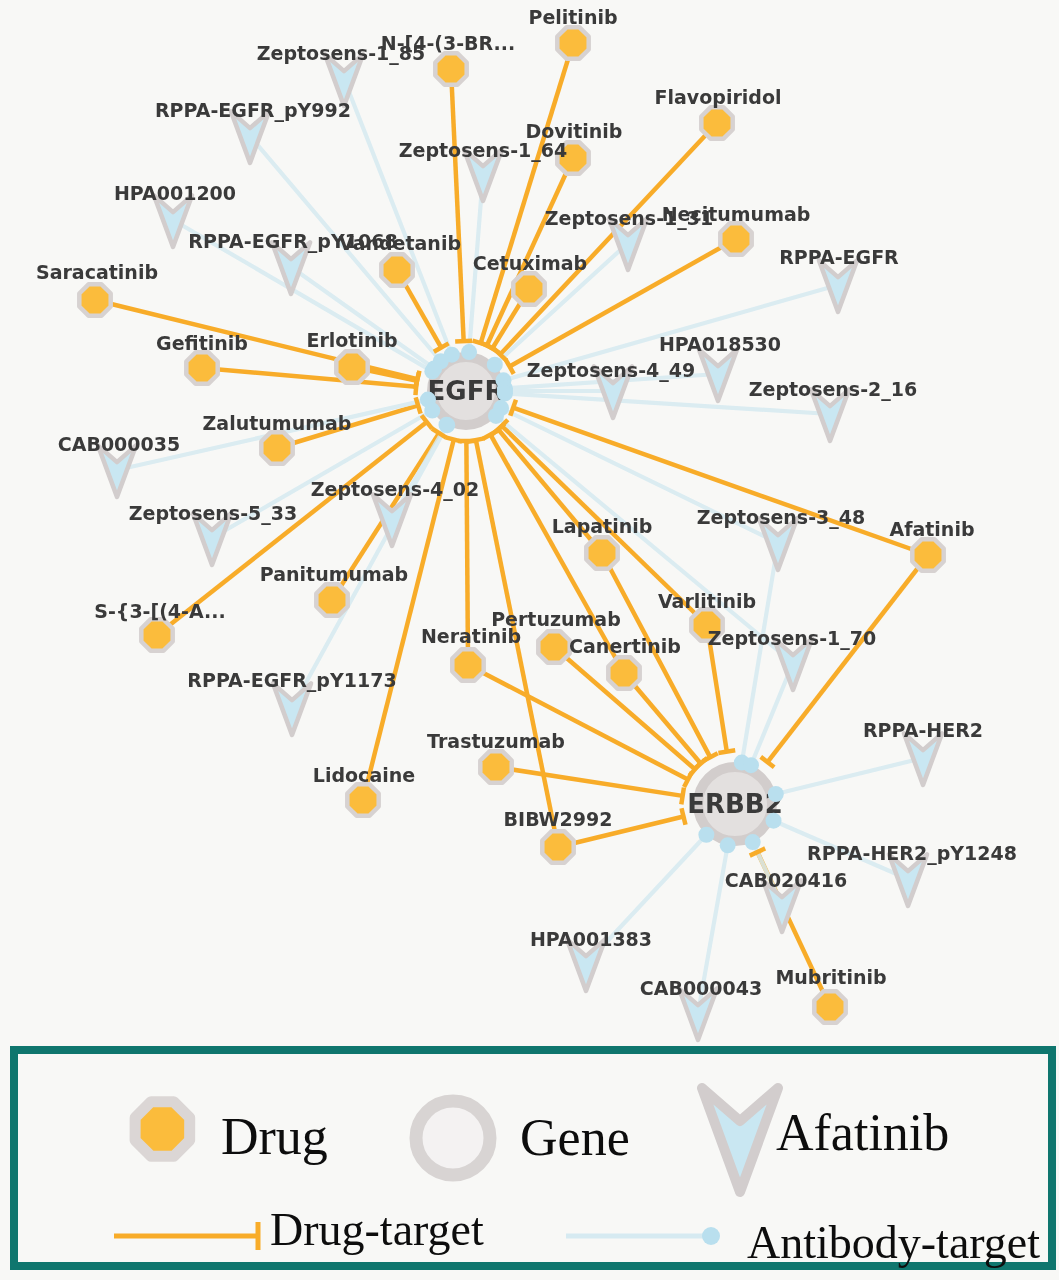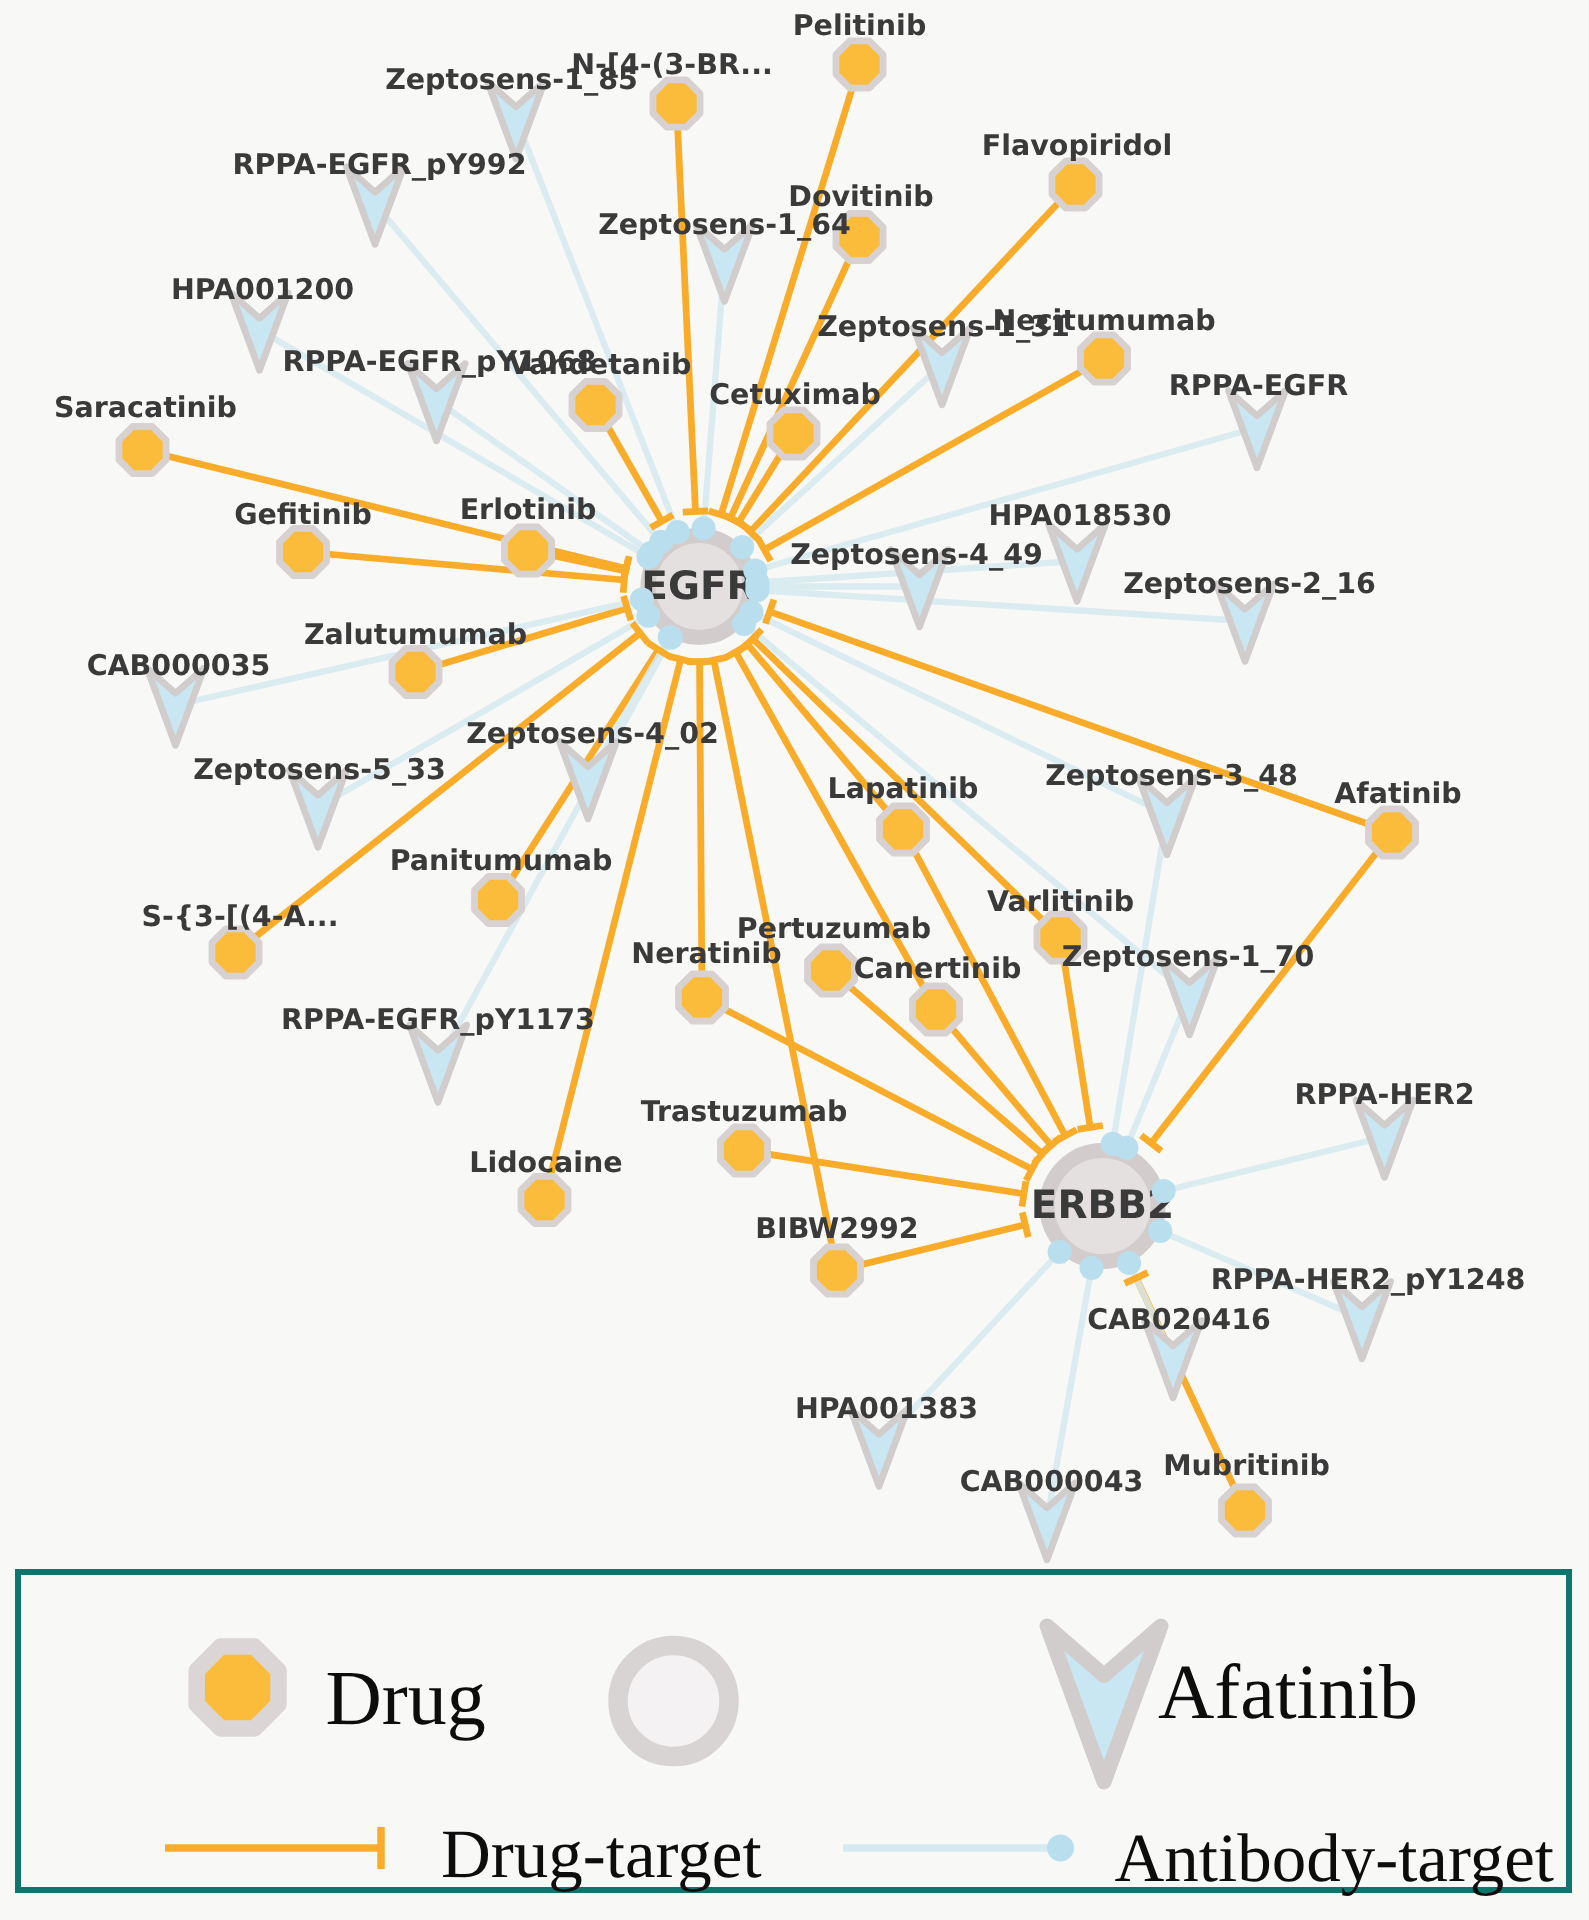--- a/index.html
+++ b/index.html
@@ -9,21 +9,21 @@
     font-family:"DejaVu Sans",sans-serif;
   }
   #network{position:absolute;left:0;top:0;}
   .legend-title{
     position:absolute;left:14px;top:995px;
     font-family:"Liberation Serif","DejaVu Serif",serif;
     font-weight:bold;font-size:43px;color:#0d0d0d;line-height:1;
   }
   .legend-box{
     position:absolute;left:10px;top:1046px;width:1030px;height:208px;
-    border:4px solid #0f766e;background:#F8F8F6;
+    border:8px solid #0f766e;background:#F8F8F6;
   }
   .legend-box svg{position:absolute;}
   .legend-label{
     position:absolute;font-family:"Liberation Serif","DejaVu Serif",serif;
     color:#0d0d0d;white-space:nowrap;line-height:1;
   }
   .lg-item{font-size:52px;}
   .lg-edge{font-size:46px;}
 </style>
 </head>
@@ -248,31 +248,32 @@
   <div class="legend-box">
 
     <svg style="left:85px;top:27px;" width="120" height="110" viewBox="0 0 120 110">
       <polygon points="88.9,48.0 80.3,68.9 59.4,77.5 38.5,68.9 29.9,48.0 38.5,27.1 59.4,18.5 80.3,27.1" transform="rotate(22.5 59.4 48)" fill="#FBBC3C" stroke="#DBD6D5" stroke-width="11" stroke-linejoin="round"></polygon>
     </svg>
     <div class="legend-label lg-item" style="left:203px;top:57px;">Drug</div>
 
     <svg style="left:383px;top:32px;" width="110" height="105" viewBox="0 0 110 105">
       <circle cx="52" cy="52" r="37" fill="#F4F2F2" stroke="#D8D4D3" stroke-width="13"></circle>
     </svg>
+    <div class="legend-label lg-item" style="left:502px;top:58px;">Gene</div>
 
     <svg style="left:668px;top:26px;" width="110" height="120" viewBox="0 0 110 120">
       <path d="M 16,8 L 54,112 L 92,8 L 54,41 Z" fill="#C9E7F2" stroke="#D2CDCD" stroke-width="10" stroke-linejoin="round"></path>
     </svg>
     <div class="legend-label lg-item" style="left:758px;top:53px;">Afatinib</div>
 
     <svg style="left:90px;top:162px;" width="170" height="40" viewBox="0 0 170 40">
       <line x1="6" y1="20" x2="148" y2="20" stroke="#F8AC29" stroke-width="5"></line>
       <line x1="150" y1="6" x2="150" y2="34" stroke="#F8AC29" stroke-width="5"></line>
     </svg>
-    <div class="legend-label lg-edge" style="left:252px;top:163px;margin-left:28px;">Drug-target</div>
+    <div class="legend-label lg-edge" style="left:252px;top:153px;">Drug-target</div>
 
     <svg style="left:542px;top:162px;" width="170" height="40" viewBox="0 0 170 40">
       <line x1="6" y1="20" x2="145" y2="20" stroke="#D6EAF1" stroke-width="5"></line>
       <circle cx="151" cy="20" r="9" fill="#B9DFEE"></circle>
     </svg>
     <div class="legend-label lg-edge" style="left:729px;top:166px;">Antibody-target</div>
   </div>
 
 </div>
 

